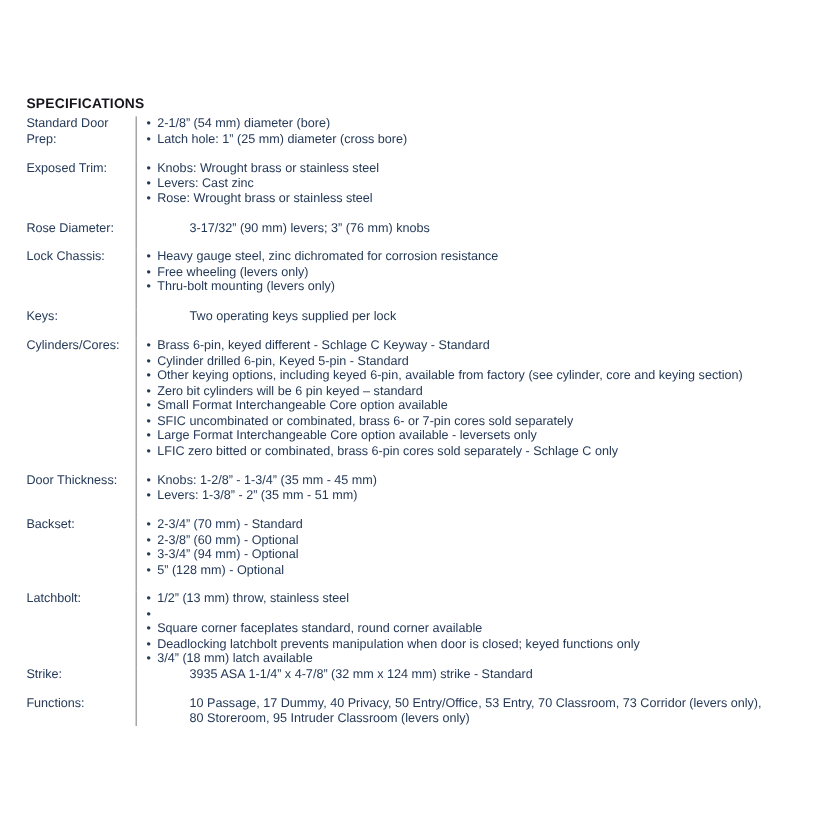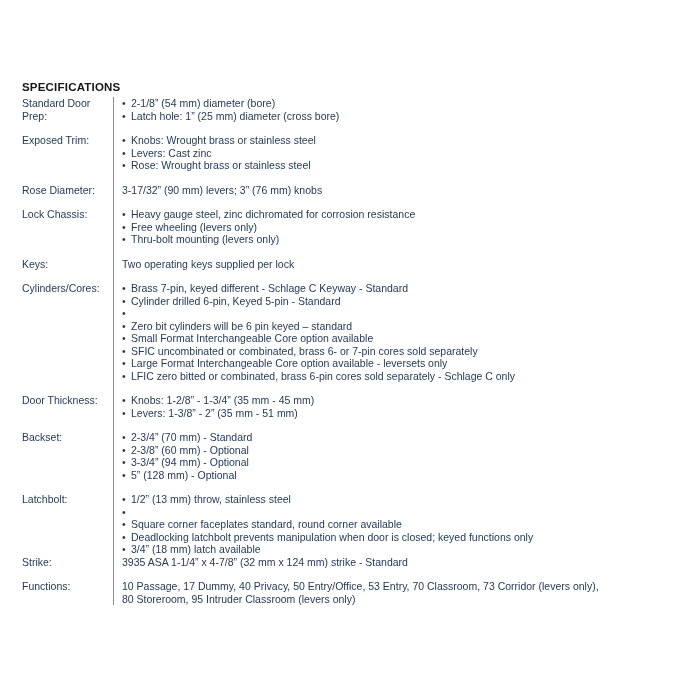--- a/index.html
+++ b/index.html
@@ -58,20 +58,21 @@
   .bullet-line {
     display: flex;
     white-space: nowrap;
   }
   .bullet {
     flex: 0 0 9px;
     width: 9px;
   }
   .plain-line {
     white-space: nowrap;
+    margin-left: 36px;
   }
 </style>
 </head>
 <body>
 
 <div class="page">
   <h1 class="title">SPECIFICATIONS</h1>
   <div class="spec-table" id="spec-table">
       <div class="row">
         <div class="cell-label">Standard Door Prep:</div>
@@ -130,28 +131,29 @@
         <div class="cell-label">Keys:</div>
         <div class="cell-content">
           <div class="plain-line">Two operating keys supplied per lock</div>
         </div>
       </div>
       <div class="row">
         <div class="cell-label">Cylinders/Cores:</div>
         <div class="cell-content">
           <div class="bullet-line">
             <span class="bullet">•</span>
-            <span>Brass 7-pin, keyed different - Schlage C Keyway - Standard</span>
+            <span>Brass 6-pin, keyed different - Schlage C Keyway - Standard</span>
           </div>
           <div class="bullet-line">
             <span class="bullet">•</span>
             <span>Cylinder drilled 6-pin, Keyed 5-pin - Standard</span>
           </div>
           <div class="bullet-line">
             <span class="bullet">•</span>
+            <span>Other keying options, including keyed 6-pin, available from factory (see cylinder, core and keying section)</span>
           </div>
           <div class="bullet-line">
             <span class="bullet">•</span>
             <span>Zero bit cylinders will be 6 pin keyed – standard</span>
           </div>
           <div class="bullet-line">
             <span class="bullet">•</span>
             <span>Small Format Interchangeable Core option available</span>
           </div>
           <div class="bullet-line">

